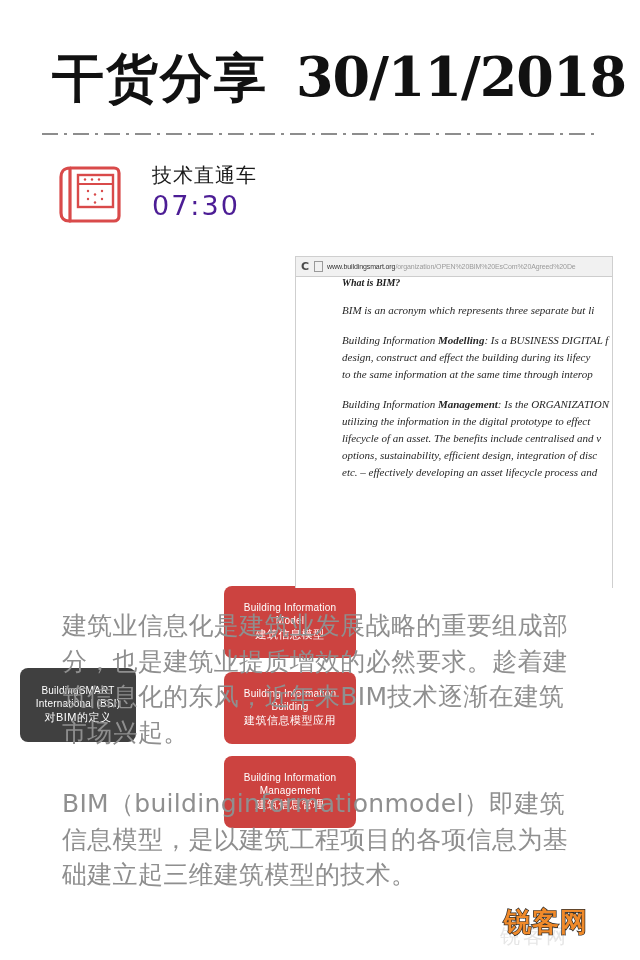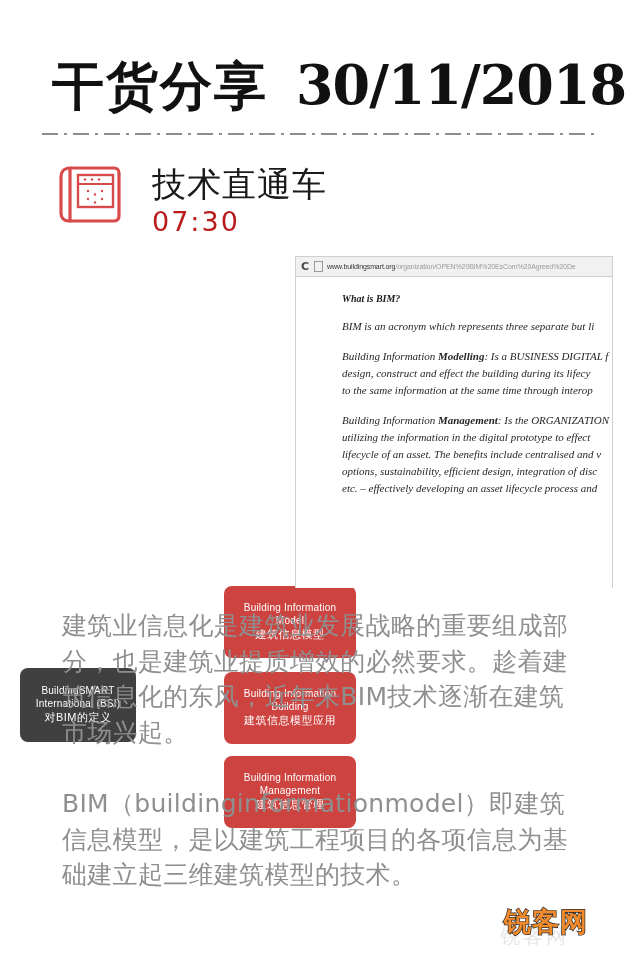--- a/index.html
+++ b/index.html
@@ -19,21 +19,21 @@
   
   .header {
     position: absolute;
     left: 0; top: 0;
     width: 640px;
     height: 135px;
   }
   .title-row {
     position: absolute;
     left: 52px;
-    top: 58px;
+    top: 50px;
     display: flex;
     align-items: baseline;
     white-space: nowrap;
     justify-content: center;
   }
   .title-cn {
     font-family: "DejaVu Serif", "Liberation Serif", serif;
     font-size: 52px;
     font-weight: 700;
     color: #111111;
@@ -76,30 +76,30 @@
     width: 72px;
     height: 64px;
     position: relative;
     flex: none;
   }
   .subtitle-text {
     margin-left: 24px;
     margin-top: 2px;
   }
   .subtitle-main {
-    font-family: Liberation Serif, serif;
-    font-size: 34px;
+    font-family: Liberation Mono, monospace;
+    font-size: 20px;
     color: #1a1a1a;
     letter-spacing: 1px;
     line-height: 1.15;
   }
   .subtitle-time {
     font-family: "DejaVu Sans", "Liberation Sans", sans-serif;
     font-size: 27px;
-    color: #b91c1c;
+    color: #4c1d95;
     letter-spacing: 2px;
     line-height: 1.2;
     margin-top: 2px;
   }
 
   
   .figure {
     position: absolute;
     left: 0;
     top: 248px;
@@ -150,21 +150,21 @@
   .url-text {
     font-size: 7px;
     color: #333333;
     font-family: "Liberation Sans", sans-serif;
     white-space: nowrap;
     letter-spacing: -0.1px;
   }
   .url-text .dim { color: #9a9a9a; }
 
   .browser-content {
-    padding: 16px 6px 0 46px;
+    padding: 0 6px 0 46px;
     box-sizing: border-box;
   }
   .bc-heading {
     font-family: "Liberation Serif", serif;
     font-style: italic;
     font-weight: 700;
     font-size: 10px;
     color: #1b1b1b;
     margin-bottom: 14px;
     white-space: nowrap;

